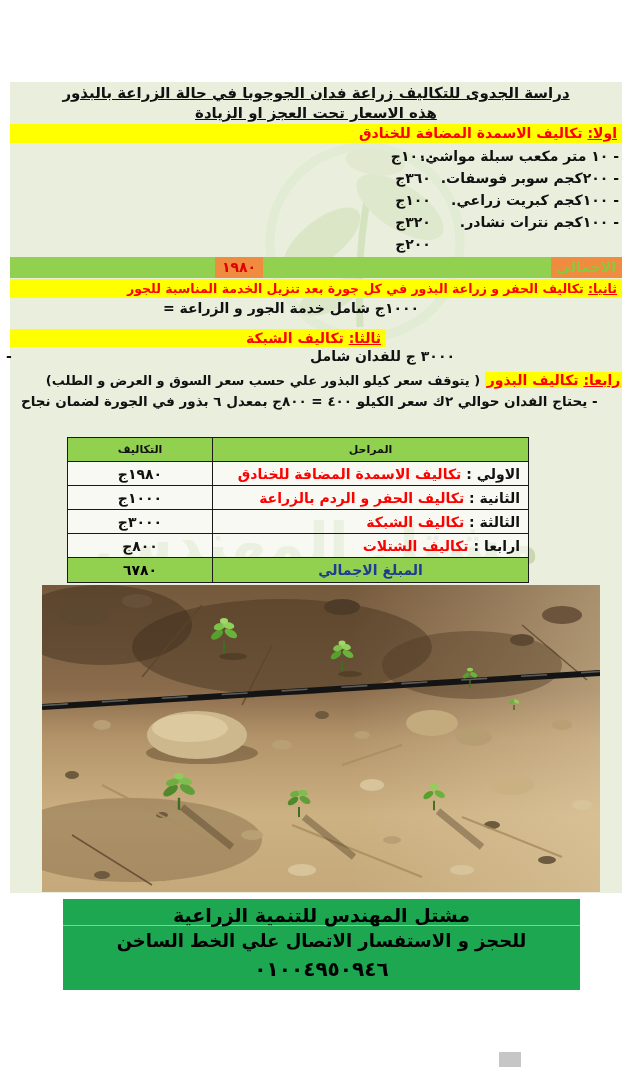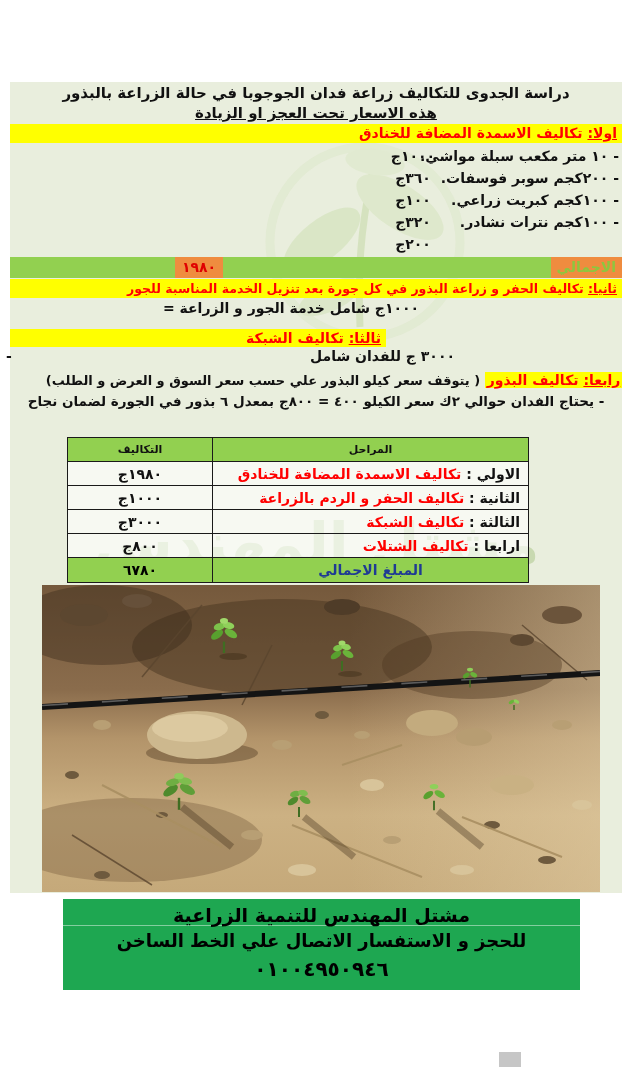--- a/index.html
+++ b/index.html
@@ -18,53 +18,53 @@
 
   
   .content { position:absolute; left:10px; top:82px; width:612px; height:811px; background:#e9eedd;
              direction:rtl; }
   .wm-sprout { position:absolute; left:250px; top:30px; opacity:.55; z-index:0; }
   .wm-text { position:absolute; left:0; top:428px; width:100%; text-align:center; direction:rtl;
              font-size:58px; font-weight:bold; color:#a9c584; opacity:.5; z-index:0; letter-spacing:2px; }
 
   .abs { position:absolute; width:100%; z-index:2; }
   .h1 { top:2px; text-align:center; font-weight:bold; font-size:15px; color:#111;
-        }
+        text-decoration:underline; }
   .h2 { top:22px; text-align:center; font-weight:bold; font-size:15px; color:#111;
         text-decoration:underline; }
 
   .ybar { background:#ffff00; height:19px; line-height:19px; font-weight:bold; font-size:14px;
           color:#ff0000; text-align:right; padding:0 5px; }
   .ybar .lab { text-decoration:underline; }
   .ybar1 { top:42px; }
   .ybar2 { top:197px; font-size:12.5px; }
   .ybar3 { top:247px; width:376px; right:236px; height:18px; line-height:18px; }
 
   .items { top:63px; }
   .item { position:relative; height:22px; line-height:22px; font-weight:bold; font-size:14px; color:#111; }
   .item-text { position:absolute; right:3px; }
   .item-value { position:absolute; left:372px; width:62px; text-align:center; direction:rtl; }
 
   .total-row { top:175px; height:21px; background:#92d050; }
   .chip { position:absolute; top:0; height:21px; line-height:21px; background:#ef8c3f;
-          font-weight:bold; font-size:14px; padding:0 6px; }
+          font-weight:bold; font-size:14px; padding:0 6px;margin-left:40px; }
   .chip-label { right:0; color:#8dc63f; }
   .chip-value { left:165px; color:#e00000; width:48px; text-align:center; padding:0; }
 
   .note1 { top:218px; direction:ltr; text-align:center; font-weight:bold; font-size:14px; color:#111;
            transform:translateX(-25px); }
   .note2 { top:266px; direction:ltr; text-align:left; font-weight:bold; font-size:14px; color:#111; }
   .note2 .txt { display:inline-block; margin-left:300px; }
   .note2 .dash { position:absolute; left:-4px; }
 
   .s4line { top:290px; text-align:center; font-weight:bold; font-size:13px; color:#111;
             transform:translateX(18px); }
   .s4line .hl-red { background:#ffff00; color:#ff0000; font-size:14px; padding:0 2px; }
   .s4line .hl-red .lab { text-decoration:underline; }
-  .s4l1 { top:311px; text-align:center; font-weight:bold; font-size:13.5px; color:#111; padding:0 11px; }
+  .s4l1 { top:311px; text-align:left; font-weight:bold; font-size:13.5px; color:#111; padding:0 11px; }
   .s4l2 { top:331px; text-align:center; font-weight:bold; font-size:14px; color:#111; }
 
   
   .cost-table { position:absolute; right:93px; top:355px; width:461px; border-collapse:collapse;
                 table-layout:fixed; direction:rtl; z-index:2; }
   .cost-table td, .cost-table th { border:1.5px solid #1a1a1a; height:24px; font-weight:bold;
                                    font-size:14px; overflow:hidden; white-space:nowrap; }
   .col-stage { width:316px; }
   .col-cost  { width:145px; }
   .cost-table th { background:#92d050; color:#111; text-align:center; font-size:11px; }

